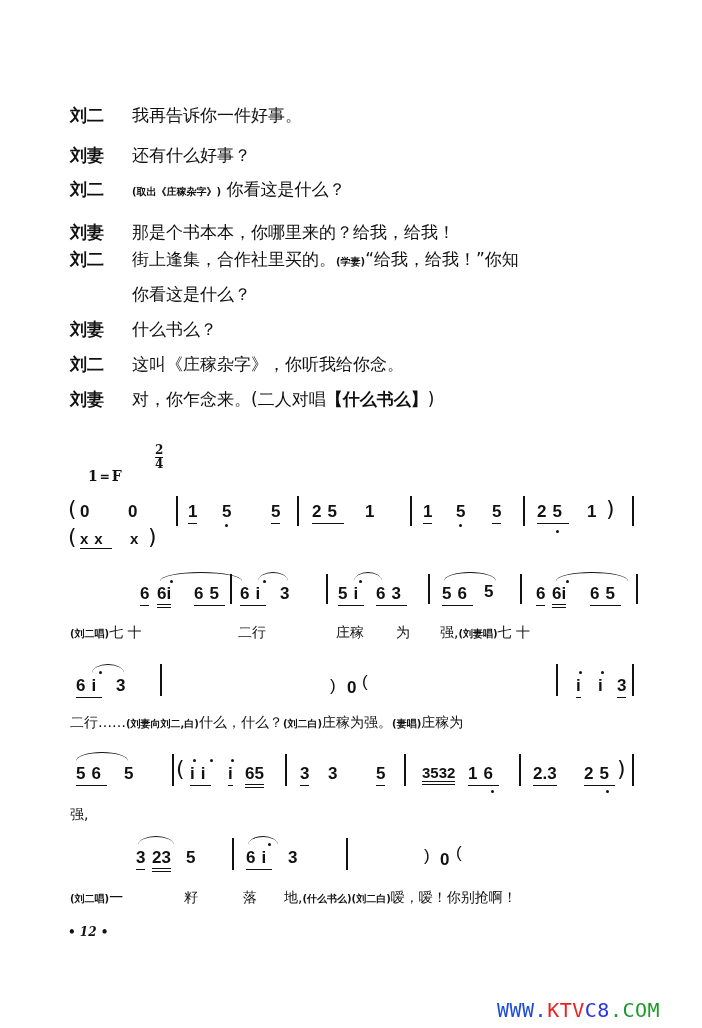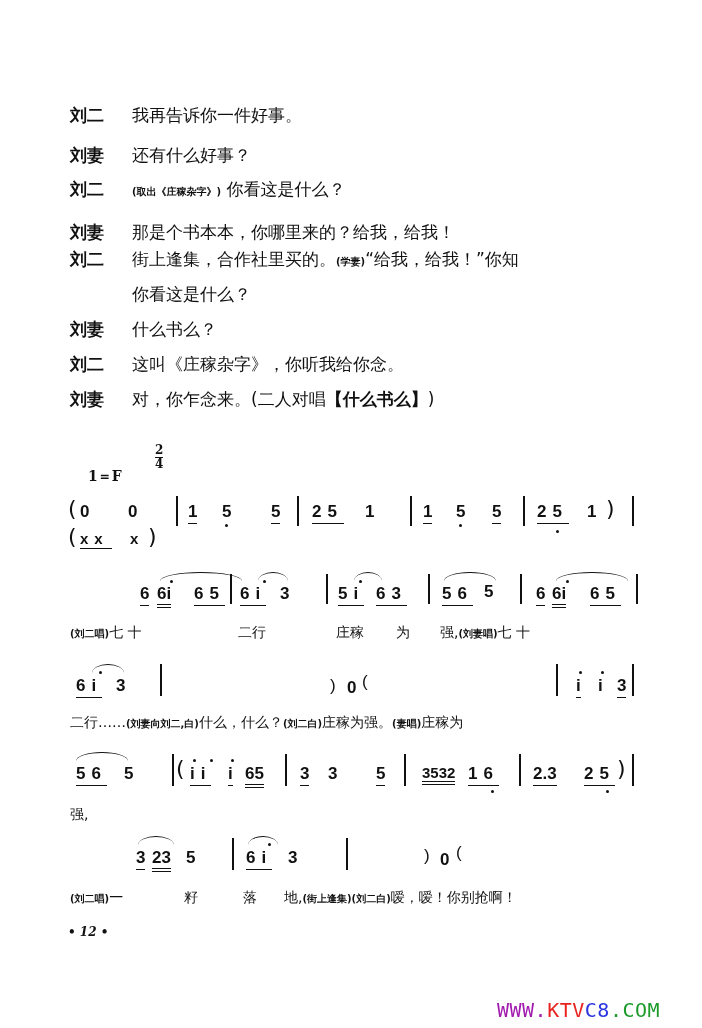--- a/index.html
+++ b/index.html
@@ -196,19 +196,19 @@
   <span class="num" style="left:424px; top:846px; font-weight:normal;">)</span>
   <span class="num" style="left:440px; top:850px;">0</span>
   <span class="num" style="left:456px; top:843px; font-weight:normal;">(</span>
 </div>
 <div class="lyr" style="left:70px; top:889px;">
   <span class="small">(刘二唱)</span><span>一</span>
 </div>
 <span class="lyr" style="left:184px; top:889px;">籽</span>
 <span class="lyr" style="left:243px; top:889px;">落</span>
 <div class="lyr" style="left:284px; top:889px;">
-  <span>地,</span><span class="small">(街上逢集)</span><span class="small">(刘二白)</span><span>嗳，嗳！你别抢啊！</span>
+  <span>地,</span><span class="small">(什么书么)</span><span class="small">(刘二白)</span><span>嗳，嗳！你别抢啊！</span>
 </div>
 
 <div class="pageno">• 12 •</div>
 <div class="wm">
-  <span style="color:#a21caf;margin-top:7px;">WWW.</span><span style="color:#e8231f;">K</span><span style="color:#e8231f;">T</span><span style="color:#e8231f;">V</span><span style="color:#2a35e0;">C</span><span style="color:#2a35e0;">8</span><span style="color:#1c9a2a;">.COM</span>
+  <span style="color:#1d4ed8;margin-top:7px;">WWW.</span><span style="color:#e8231f;">K</span><span style="color:#e8231f;">T</span><span style="color:#e8231f;">V</span><span style="color:#2a35e0;">C</span><span style="color:#2a35e0;">8</span><span style="color:#1c9a2a;">.COM</span>
 </div>
 
 </body></html>

